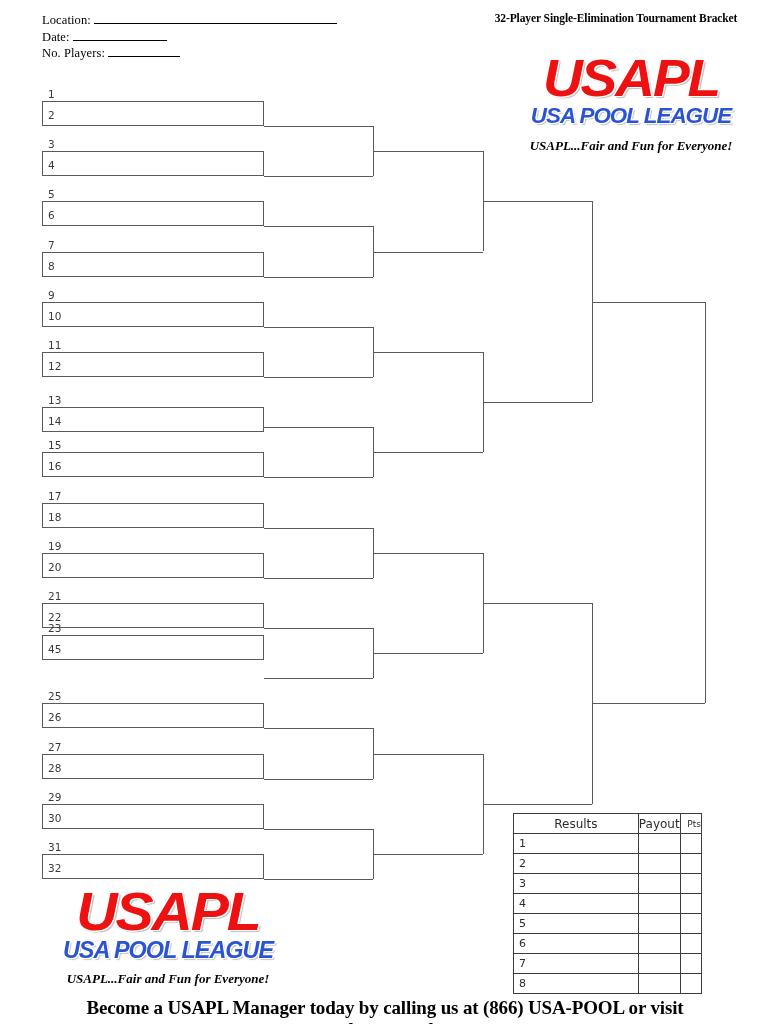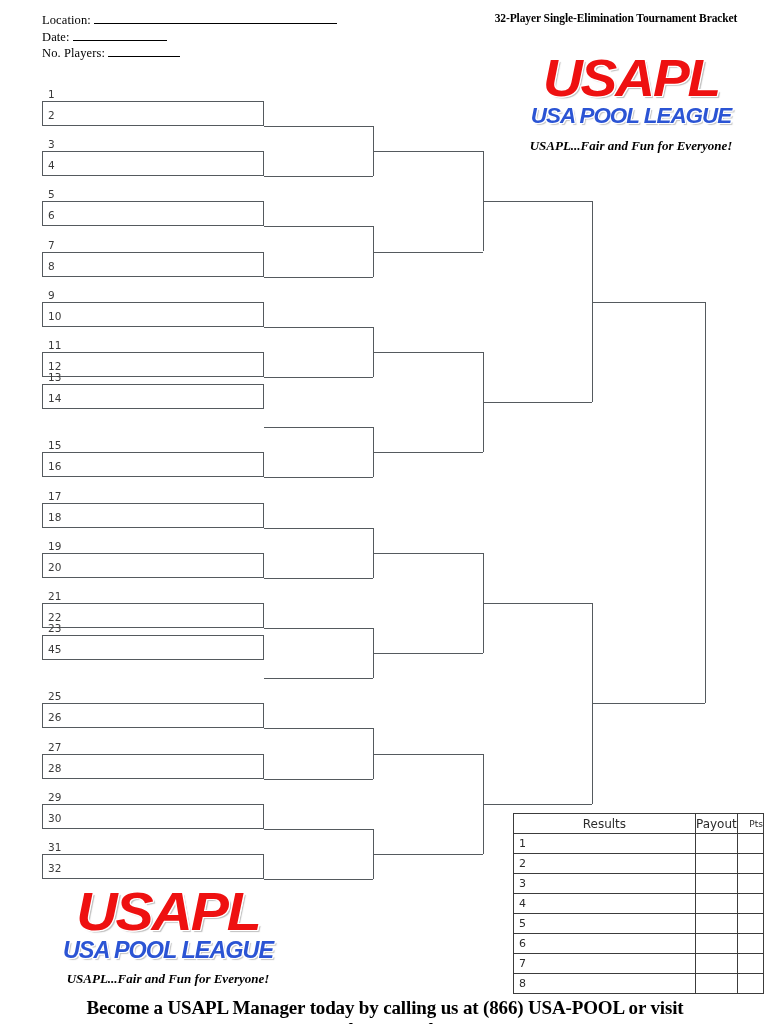--- a/index.html
+++ b/index.html
@@ -141,21 +141,21 @@
     position: absolute;
     width: 0;
     border-left: 1px solid #555a5e;
   }
 
   
   #results {
     position: absolute;
     left: 513px;
     top: 813px;
-    width: 251px;
+    width: 189px;
     border-collapse: collapse;
     font-family: "DejaVu Sans", "Liberation Sans", sans-serif;
     border-radius: 20px;
   }
   #results td, #results th {
     border: 1px solid #3c3c3c;
     height: 19px;
     padding: 0;
     font-weight: normal;
     color: #2b2b2b;
@@ -229,21 +229,21 @@
         <span class="seed-bot">8</span>
       </div>
       <div class="seed-box" style="top: 301.8px;">
         <span class="seed-top">9</span>
         <span class="seed-bot">10</span>
       </div>
       <div class="seed-box" style="top: 352px;">
         <span class="seed-top">11</span>
         <span class="seed-bot">12</span>
       </div>
-      <div class="seed-box" style="top: 384px;">
+      <div class="seed-box" style="top: 407px;">
         <span class="seed-top">13</span>
         <span class="seed-bot">14</span>
       </div>
       <div class="seed-box" style="top: 452.4px;">
         <span class="seed-top">15</span>
         <span class="seed-bot">16</span>
       </div>
       <div class="seed-box" style="top: 502.6px;">
         <span class="seed-top">17</span>
         <span class="seed-bot">18</span>

